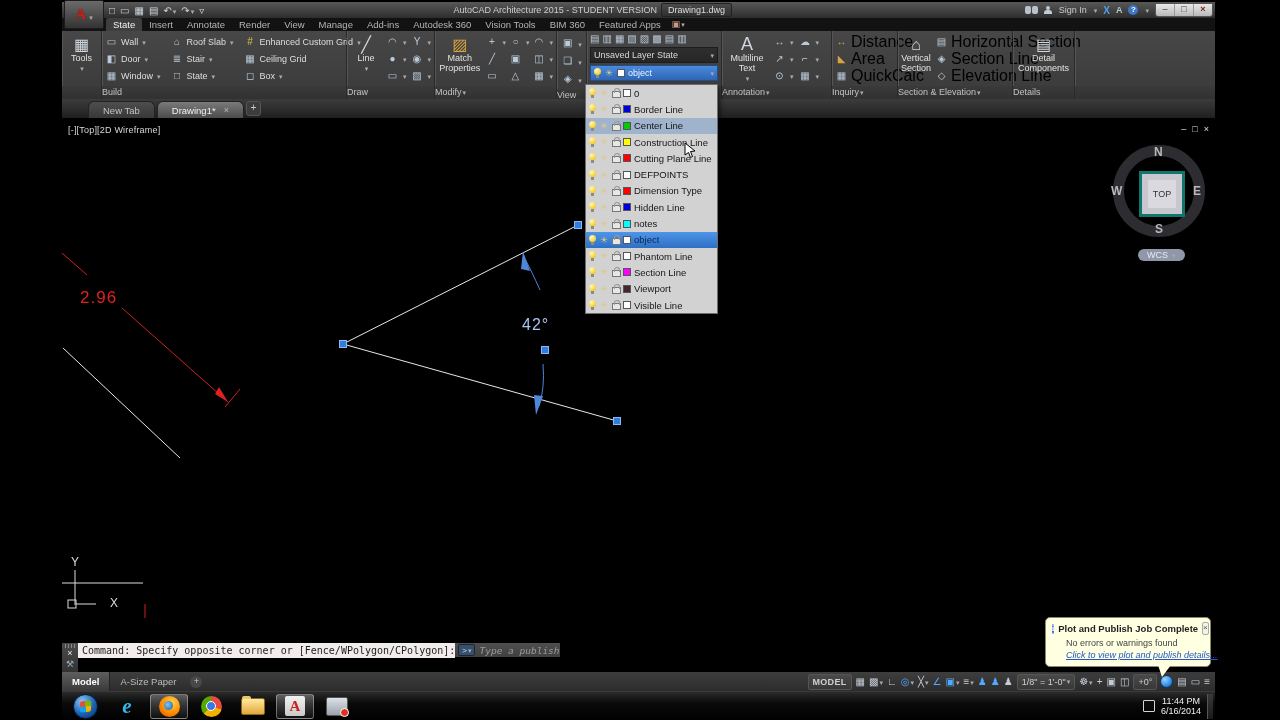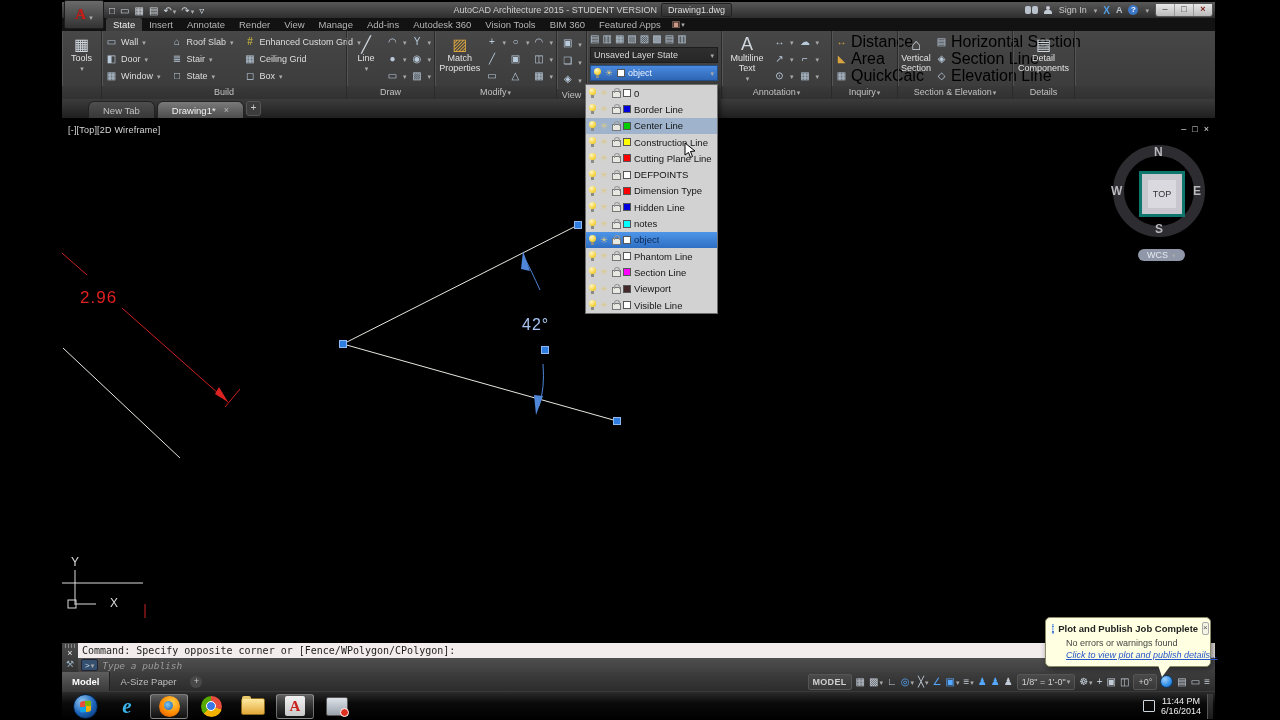--- a/index.html
+++ b/index.html
@@ -43,21 +43,21 @@
   .rtab{padding:0 7px;font-size:9.5px;line-height:13px;color:#b5b5b5;white-space:nowrap;cursor:default;}
   .rtab[data-active="true"]{background:#3e3e3e;color:#f0f0f0;border-radius:2px 2px 0 0;}
   .ribbon-extra{margin-left:4px;display:flex;align-items:center;color:#c98;font-size:9px;line-height:13px;}
 
   
   .ribbon{position:absolute;left:0;top:31px;width:100%;height:68px;
     background:linear-gradient(#474747,#3a3a3a);display:flex;box-sizing:border-box;}
   .panel{position:relative;height:68px;border-right:1px solid #2a2a2a;box-shadow:inset 1px 0 0 #555;
     display:flex;flex-direction:column;box-sizing:border-box;flex:none;}
   .panel-body{flex:1;display:flex;align-items:flex-start;padding:2px 3px;gap:4px;box-sizing:border-box;}
-  .panel-label{height:13px;line-height:12px;text-align:center;font-size:9px;color:#c2c2c2;
+  .panel-label{height:13px;line-height:12px;font-size:9px;color:#c2c2c2;
     background:linear-gradient(#3a3a3a,#313131);white-space:nowrap;overflow:hidden;}
   .bigbtn{width:44px;display:flex;flex-direction:column;align-items:center;text-align:center;
     font-size:9px;line-height:10px;color:#e2e2e2;padding-top:3px;cursor:default;}
   .bigbtn .bicon{font-size:16px;line-height:17px;color:#cfd6dd;}
   .sm-grid{display:grid;grid-auto-rows:17px;align-items:center;font-size:9px;color:#dedede;}
   .itm{display:flex;align-items:center;gap:3px;white-space:nowrap;cursor:default;}
   .itm .g{width:13px;text-align:center;color:#b9cada;font-size:10px;}
   
   .layers-panel{width:135px;}
   .lay-tools{display:flex;gap:3px;padding:2px 3px;}
@@ -135,21 +135,21 @@
   .n-body{margin:3px 0 2px 14px;color:#444;}
   .n-link{margin-left:14px;color:#2456c8;text-decoration:underline;cursor:pointer;white-space:nowrap;font-style:italic;}
 
   
   .cmdarea{position:absolute;left:0;top:643px;width:100%;height:29px;display:flex;}
   .cmd-gutter{width:16px;background:linear-gradient(#4a4a4a,#333);display:flex;flex-direction:column;
     align-items:center;gap:1px;padding-top:1px;box-sizing:border-box;}
   .dots{width:10px;height:4px;background:repeating-linear-gradient(90deg,#8a8a8a 0 1px,transparent 1px 3px);}
   .gut-x{color:#e8e8e8;font-size:9px;line-height:9px;cursor:default;}
   .gut-w{color:#9ab0c0;font-size:9px;line-height:10px;cursor:default;}
-  .cmd-stack{flex:1;display:flex;flex-direction:column;}
+  .cmd-stack{flex:1;display:flex;flex-direction:row;}
   .cmd-hist{height:15px;background:#f3ecec;color:#1d1d1d;font-family:"DejaVu Sans Mono","Liberation Mono",monospace;
     font-size:10px;line-height:15px;padding-left:4px;white-space:nowrap;overflow:hidden;}
   .cmd-input{height:14px;background:linear-gradient(#4e4e4e,#404040);display:flex;align-items:center;gap:4px;padding-left:3px;}
   .prompt-chip{height:10px;padding:0 3px;background:#35506e;border:1px solid #223;color:#cfe0f2;
     font-size:8px;line-height:9px;border-radius:2px;display:flex;align-items:center;}
   .cmd-ph{color:#9a9a9a;font-style:italic;font-size:9.5px;font-family:"DejaVu Sans Mono","Liberation Mono",monospace;}
 
   
   .statusrow{position:absolute;left:0;top:672px;width:100%;height:19px;
     background:linear-gradient(#3e3e3e,#2c2c2c);display:flex;align-items:center;box-sizing:border-box;}

